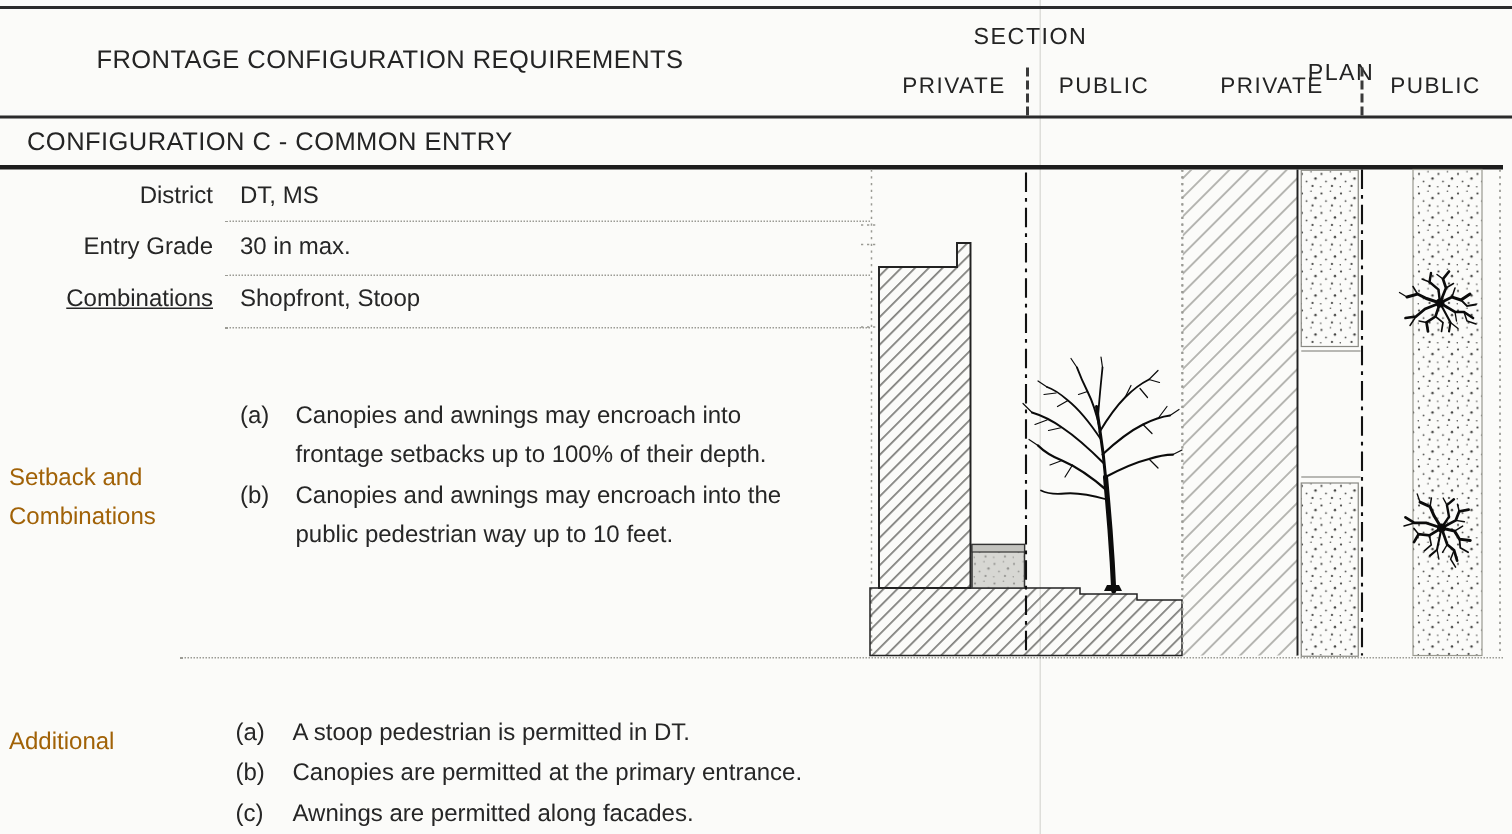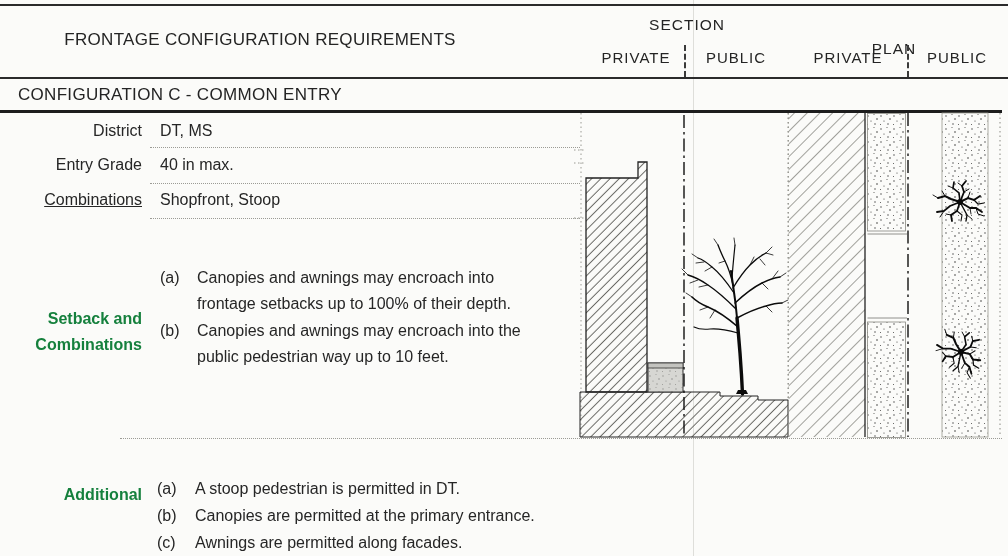--- a/index.html
+++ b/index.html
@@ -13,21 +13,21 @@
   .hline{position:absolute;background:#2b2b2b;}
   .dotsep{position:absolute;height:0;border-top:1px dotted #9b9b95;}
   .vfaint{position:absolute;width:1px;background:#dededa;}
   .vdash{position:absolute;width:0;border-left:2px dashed #3a3a3a;}
   .hdr-title{font-size:17px;letter-spacing:.3px;color:#242424;text-align:center;}
   .hdr-group{font-size:15.5px;letter-spacing:1px;color:#242424;text-align:center;}
   .hdr-sub{font-size:15px;letter-spacing:1px;color:#242424;text-align:center;}
   .cfg{font-size:17px;letter-spacing:.3px;color:#242424;}
   .lbl{font-size:16px;color:#262626;text-align:right;width:142px;left:0;}
   .val{font-size:16px;color:#262626;left:160px;}
-  .lbl2{font-size:16px;color:#15803d;text-align:right;line-height:26px;font-weight:bold;}
+  .lbl2{font-size:16px;color:#a16207;text-align:left;line-height:26px;}
   .list{display:block;}
   .li{display:flex;align-items:flex-start;font-size:16px;line-height:26.3px;color:#262626;}
   .li .mk{flex:none;}
   .li .tx{display:block;}
   svg{position:absolute;overflow:visible;}
 </style>
 </head>
 <body>
 
 <div class="page">
@@ -48,21 +48,21 @@
   <div class="vdash" style="left:684px;top:45px;height:32px;"></div>
   <div class="vdash" style="left:907px;top:45px;height:32px;"></div>
 
   <div class="abs lbl" style="top:122px;">District</div>
 
   <div class="abs cfg" style="left:18px;top:85px;">CONFIGURATION C - COMMON ENTRY</div>
   <div class="abs val" style="top:122px;text-align:right;">DT, MS</div>
   <div class="dotsep" style="left:150px;top:147px;width:430px;"></div>
 
   <div class="abs lbl" style="top:156px;">Entry Grade</div>
-  <div class="abs val" style="top:156px;">40 in max.</div>
+  <div class="abs val" style="top:156px;">30 in max.</div>
   <div class="dotsep" style="left:150px;top:183px;width:430px;"></div>
 
   <div class="abs lbl" style="top:191px;text-decoration:underline;">Combinations</div>
   <div class="abs val" style="top:191px;">Shopfront, Stoop</div>
   <div class="dotsep" style="left:150px;top:218px;width:430px;"></div>
 
   <div class="abs lbl2" style="left:6px;top:306px;width:136px;">
     <div>Setback and</div>
     <div>Combinations</div>
   </div>

